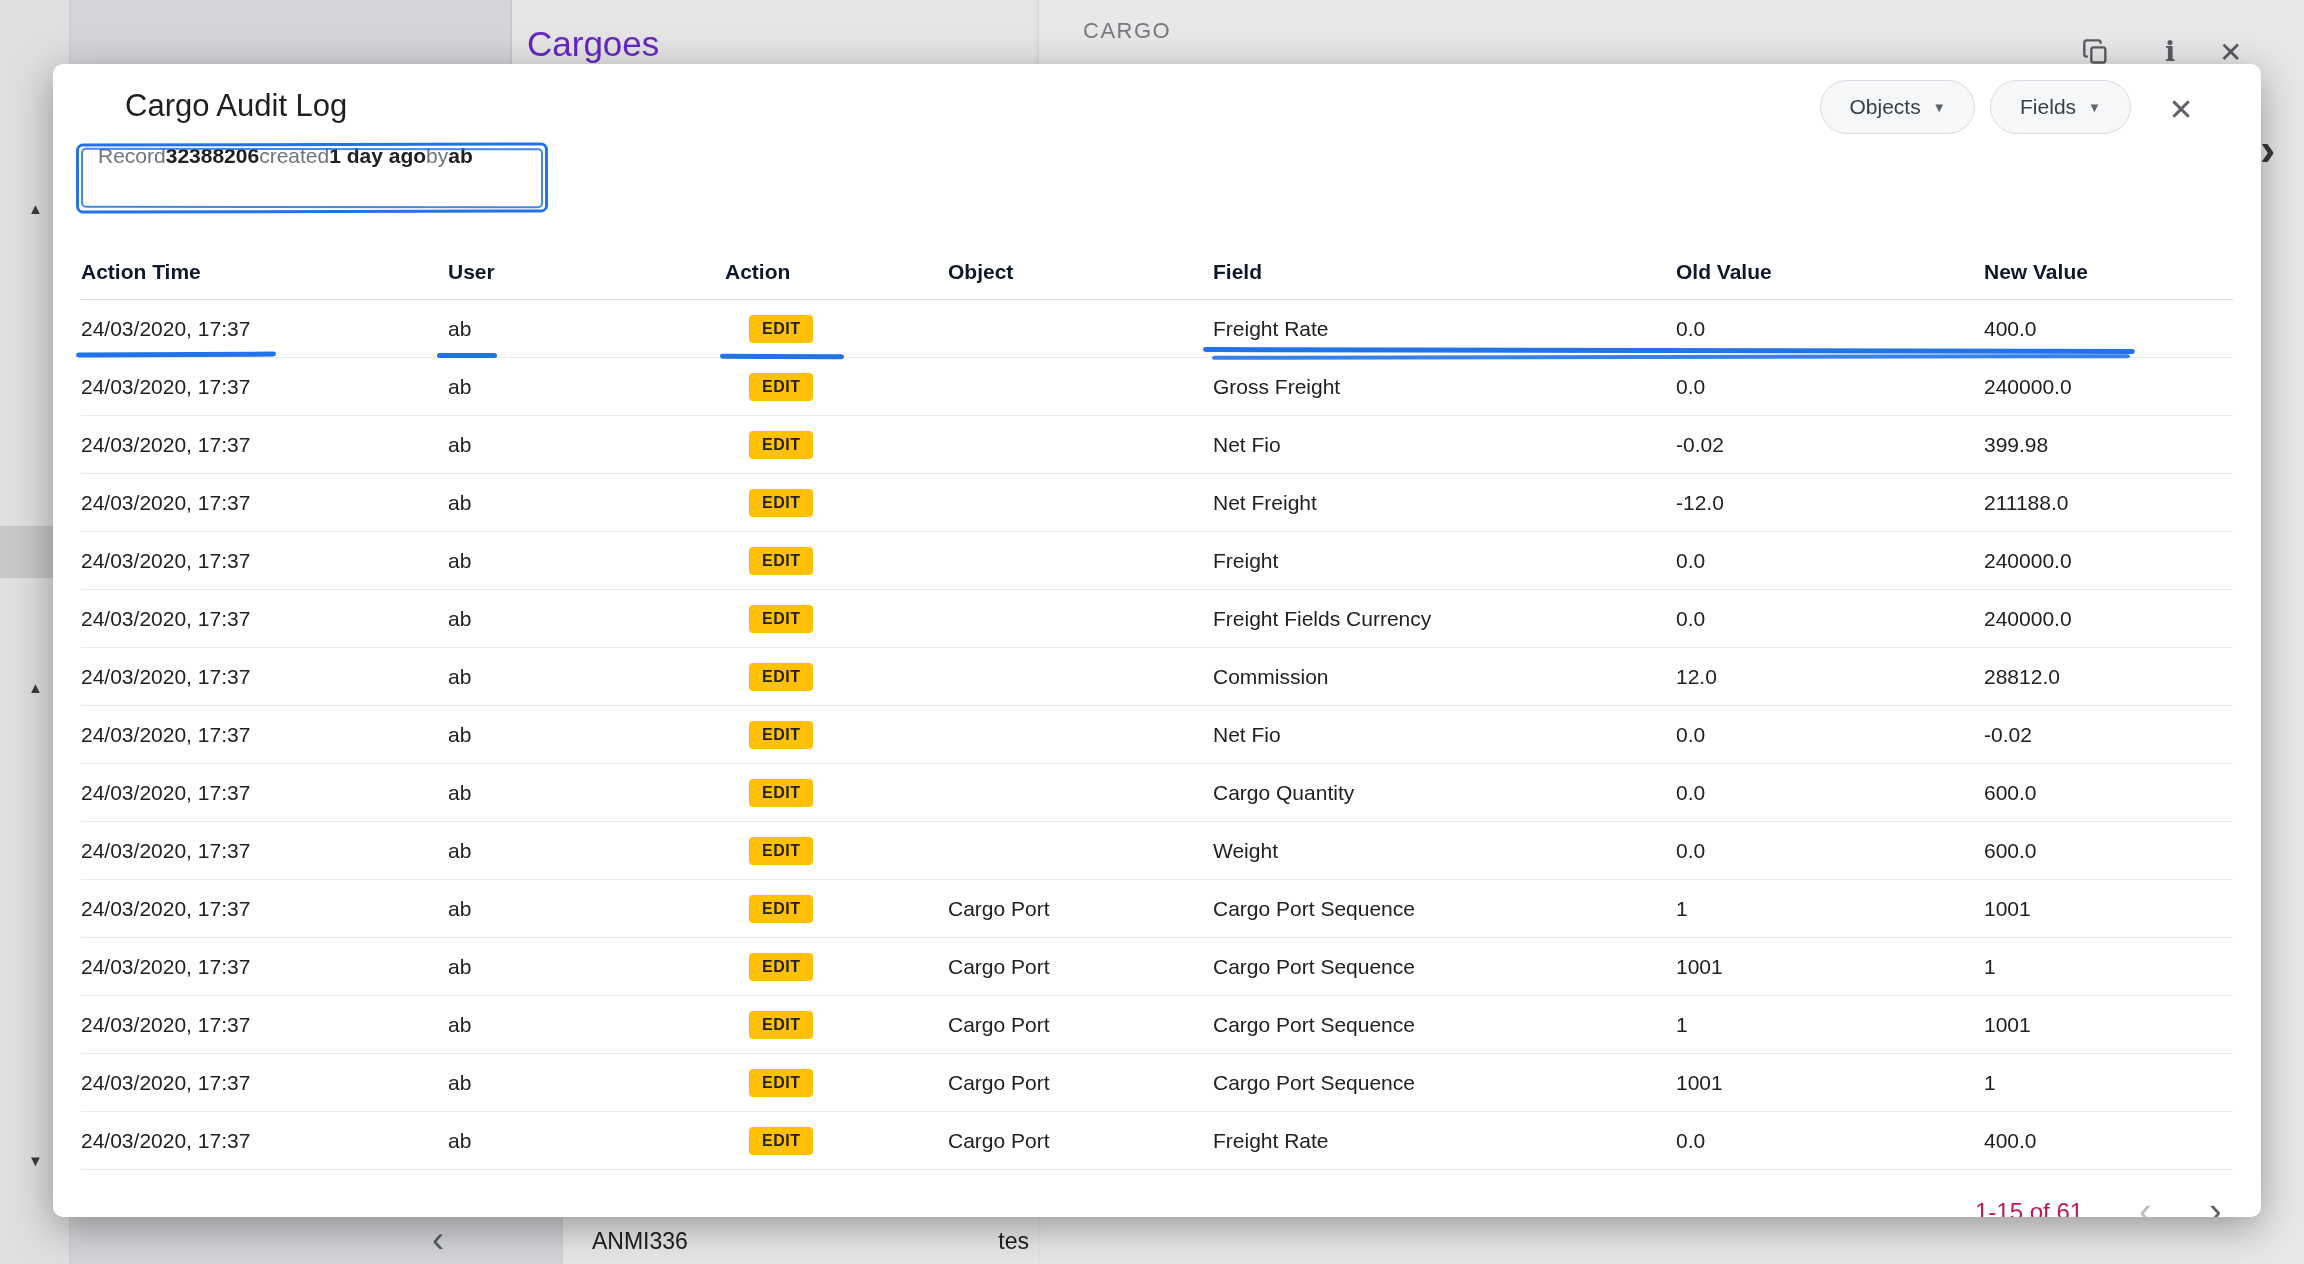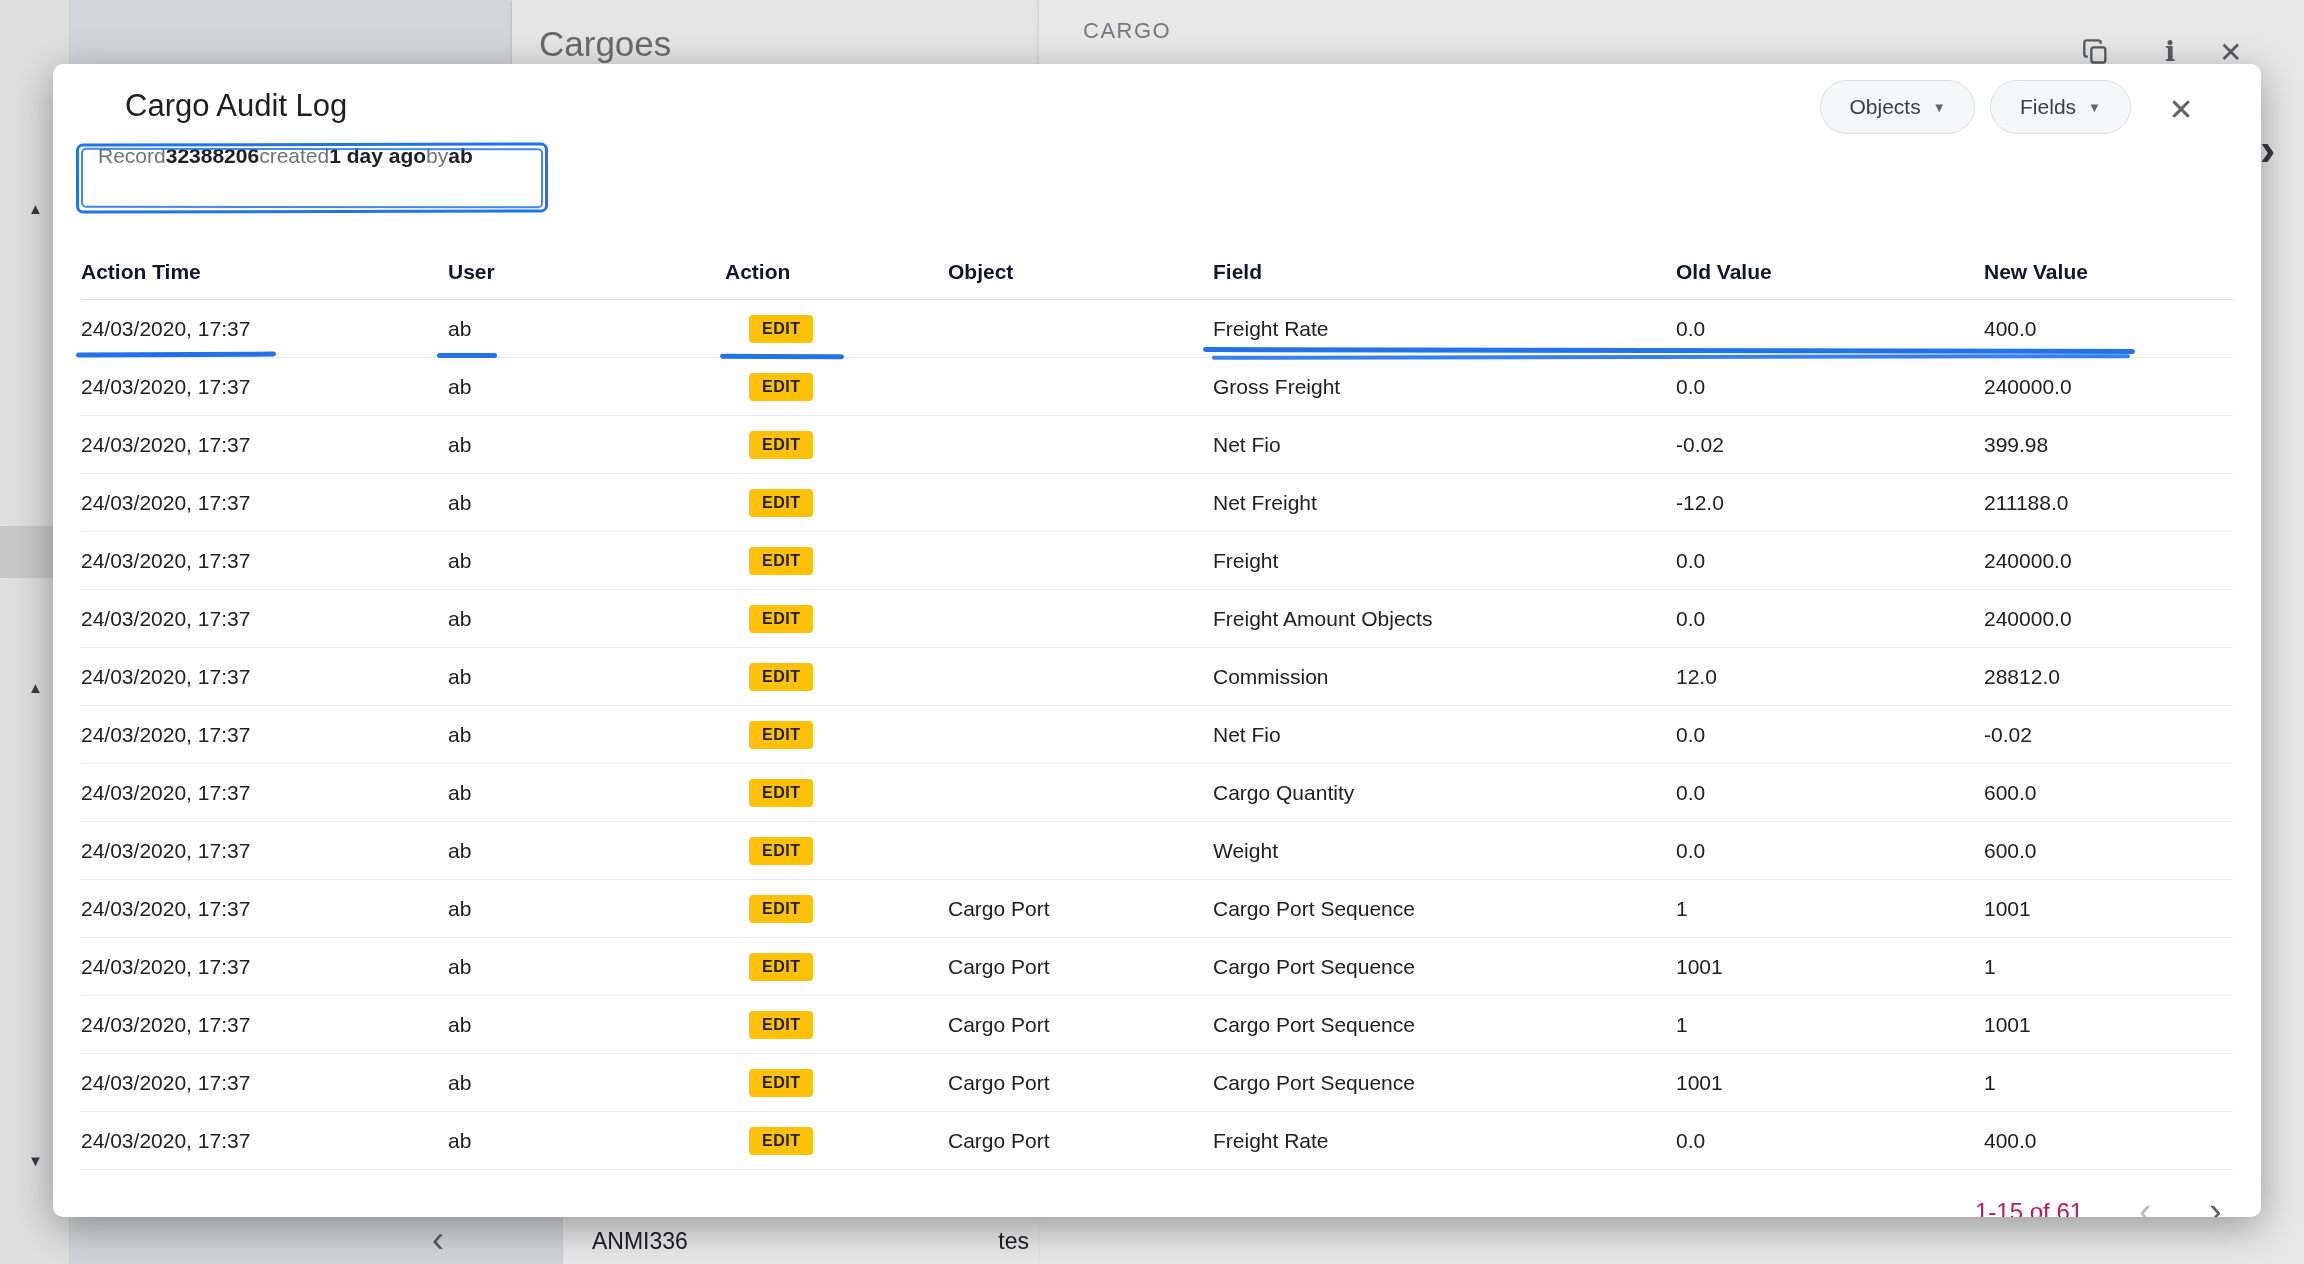--- a/index.html
+++ b/index.html
@@ -19,21 +19,21 @@
   .bg-sel-band { position:absolute; left:0; top:526px; width:70px; height:52px; background:#dcdcdc; }
   .bg-caret { position:absolute; left:28px; font-size:15px; color:#3c4043; }
   .bg-caret.c1 { top:200px; } .bg-caret.c2 { top:679px; } .bg-caret.c3 { top:1152px; }
 
   .bg-logo { position:absolute; left:84px; top:8px; font-family:"DejaVu Sans", sans-serif;
     font-size:46px; font-weight:800; color:#151515; white-space:nowrap; }
   .bg-logo .suffix { color:#9aa0a6; font-weight:400; letter-spacing:3px; font-size:42px; }
 
   .bg-card-cargoes { position:absolute; left:512px; top:0; width:527px; height:90px;
     background:#fcfcfc; box-shadow:0 1px 3px rgba(0,0,0,.18); }
-  .bg-page-title { position:absolute; left:27px; top:24px; font-size:35px; color:#737373; }
+  .bg-page-title { position:absolute; left:15px; top:24px; font-size:35px; color:#6d28d9; }
 
   .bg-panel { position:absolute; left:1039px; top:0; right:0; height:100%;
     background:#ffffff; box-shadow:-1px 0 3px rgba(0,0,0,.10); }
   .bg-panel-title { position:absolute; left:44px; top:18px; font-size:22px; color:#80868b;
     letter-spacing:1.5px; }
   .bg-icon { position:absolute; color:#5f6368; }
   .bg-copy-icon { left:1043px; top:38px; }
   .bg-info-icon { left:1126px; top:36px; font-size:27px; font-weight:700; font-family:"DejaVu Serif", serif; }
   .bg-close-icon { left:1180px; top:36px; font-size:28px; }
   .bg-chevron-right { position:absolute; left:2260px; top:122px; font-size:46px; color:#3c4043; font-weight:700; }
@@ -217,21 +217,21 @@
     <div>Freight</div>
     <div>0.0</div>
     <div>240000.0</div>
   </div>
 
   <div class="trow grid-cols">
     <div>24/03/2020, 17:37</div>
     <div>ab</div>
     <div><span class="badge">EDIT</span></div>
     <div></div>
-    <div>Freight Amount Objects</div>
+    <div>Freight Fields Currency</div>
     <div>0.0</div>
     <div>240000.0</div>
   </div>
 
   <div class="trow grid-cols">
     <div>24/03/2020, 17:37</div>
     <div>ab</div>
     <div><span class="badge">EDIT</span></div>
     <div></div>
     <div>Commission</div>

